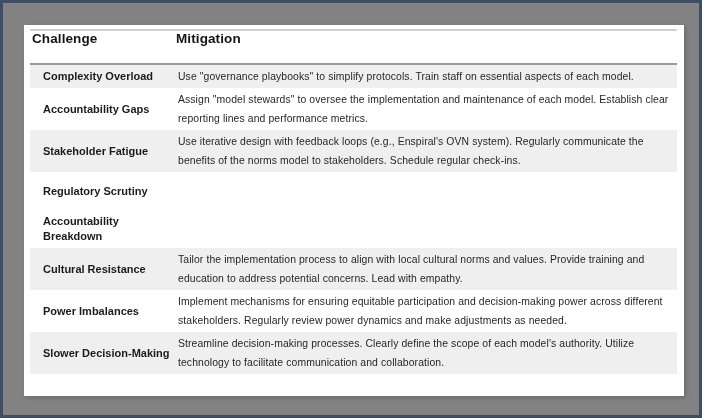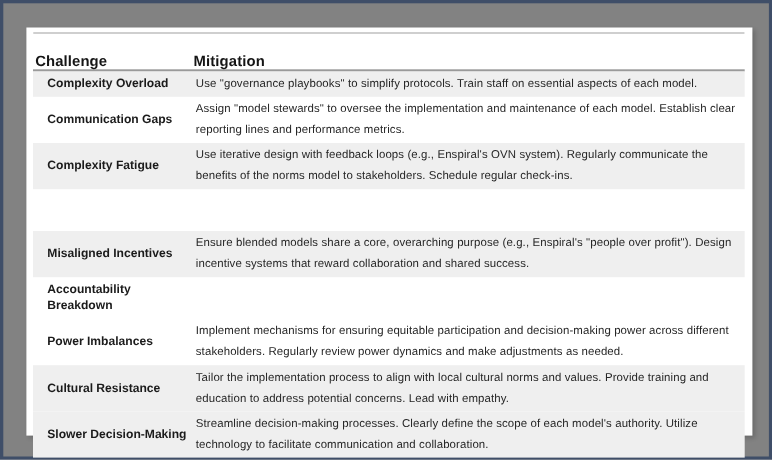--- a/index.html
+++ b/index.html
@@ -33,21 +33,21 @@
     top: 4px;
     width: 647px;
   }
   .top-rule {
     height: 2px;
     background: #cfcfcf;
     border-radius: 2px;
   }
   .header-row {
     display: flex;
-    align-items: flex-end;
+    align-items: flex-start;
     height: 32px;
   }
   .hdr {
     font-size: 13.5px;
     font-weight: bold;
     color: #151515;
     letter-spacing: 0.1px;
   }
   .hdr.ch {
     width: 144px;
@@ -109,49 +109,46 @@
       </div>
 
       <div class="header-sep"></div>
 
       <div class="row shaded single">
         <div class="cell-ch">Complexity Overload</div>
         <div class="cell-mit">Use "governance playbooks" to simplify protocols. Train staff on essential aspects of each model.</div>
       </div>
 
       <div class="row">
-        <div class="cell-ch">Communication Gaps</div>
+        <div class="cell-ch">Accountability Gaps</div>
         <div class="cell-mit">Assign "model stewards" to oversee the implementation and maintenance of each model. Establish clear reporting lines and performance metrics.</div>
       </div>
 
       <div class="row shaded">
-        <div class="cell-ch">Complexity Fatigue</div>
+        <div class="cell-ch">Stakeholder Fatigue</div>
         <div class="cell-mit">Use iterative design with feedback loops (e.g., Enspiral's OVN system). Regularly communicate the benefits of the norms model to stakeholders. Schedule regular check-ins.</div>
       </div>
 
       <div class="row">
+        <div class="cell-ch">Regulatory Scrutiny</div>
       </div>
 
-      <div class="row shaded">
-        <div class="cell-ch">Misaligned Incentives</div>
-        <div class="cell-mit">Ensure blended models share a core, overarching purpose (e.g., Enspiral's "people over profit"). Design incentive systems that reward collaboration and shared success.</div>
-      </div>
 
       <div class="row">
         <div class="cell-ch">Accountability Breakdown</div>
       </div>
 
+      <div class="row shaded">
+        <div class="cell-ch">Cultural Resistance</div>
+        <div class="cell-mit">Tailor the implementation process to align with local cultural norms and values. Provide training and education to address potential concerns. Lead with empathy.</div>
+      </div>
+
       <div class="row">
         <div class="cell-ch">Power Imbalances</div>
         <div class="cell-mit">Implement mechanisms for ensuring equitable participation and decision-making power across different stakeholders. Regularly review power dynamics and make adjustments as needed.</div>
-      </div>
-
-      <div class="row shaded">
-        <div class="cell-ch">Cultural Resistance</div>
-        <div class="cell-mit">Tailor the implementation process to align with local cultural norms and values. Provide training and education to address potential concerns. Lead with empathy.</div>
       </div>
 
       <div class="row shaded">
         <div class="cell-ch">Slower Decision-Making</div>
         <div class="cell-mit">Streamline decision-making processes. Clearly define the scope of each model's authority. Utilize technology to facilitate communication and collaboration.</div>
       </div>
 
     </div>
   </div>
 </div>

